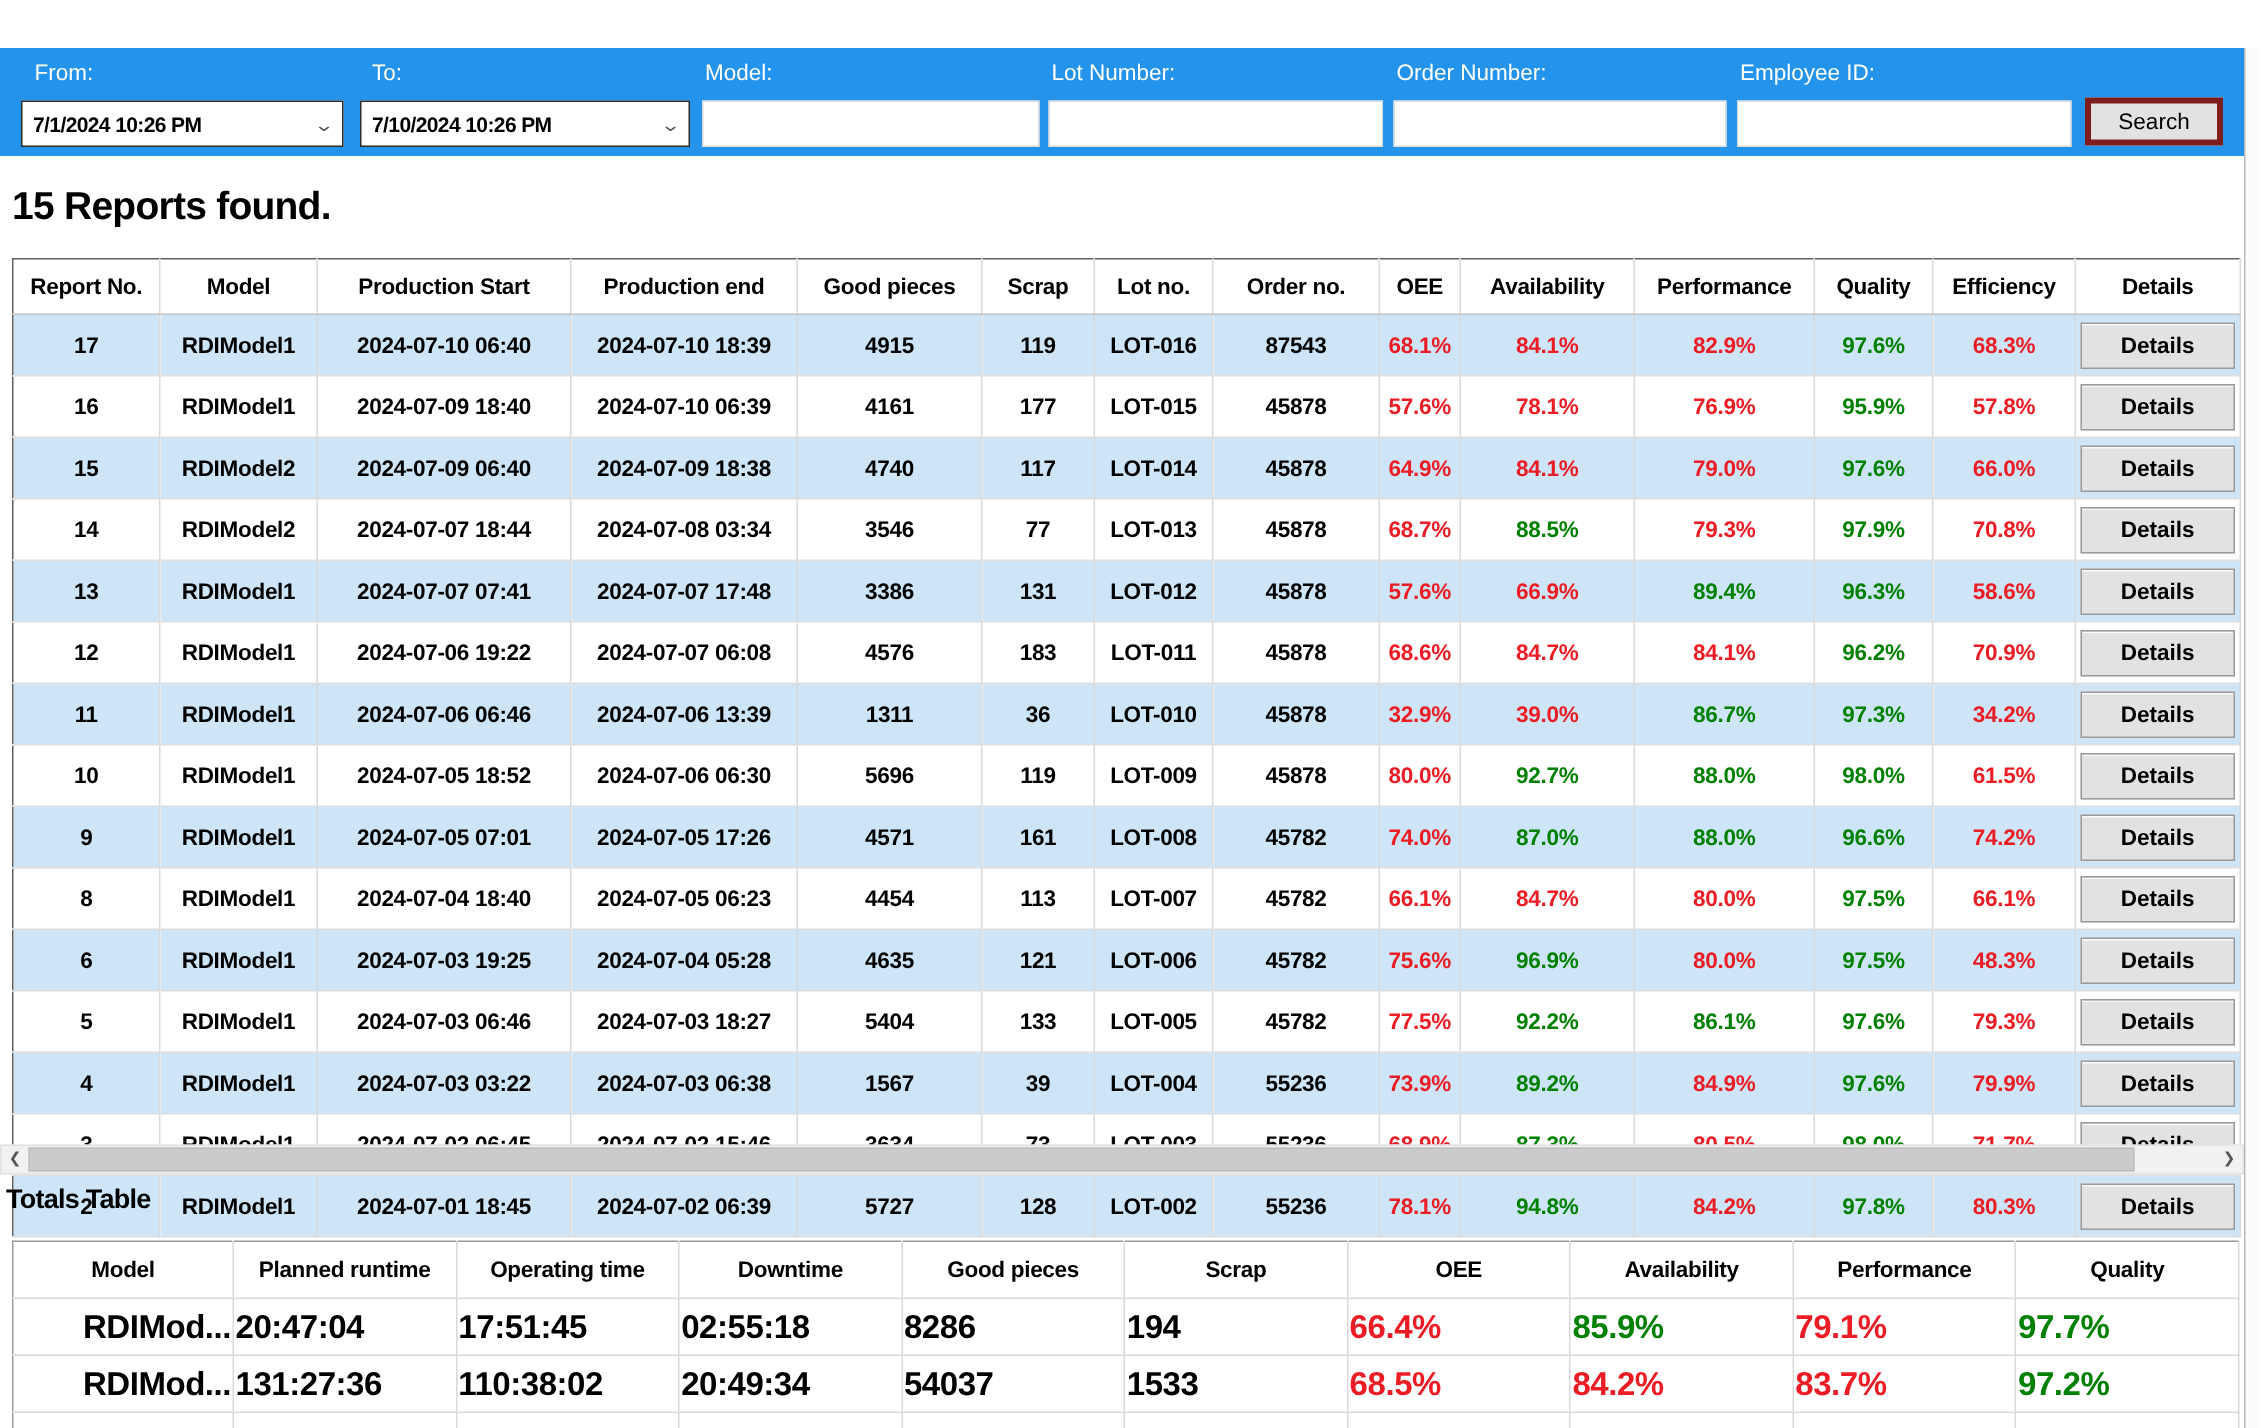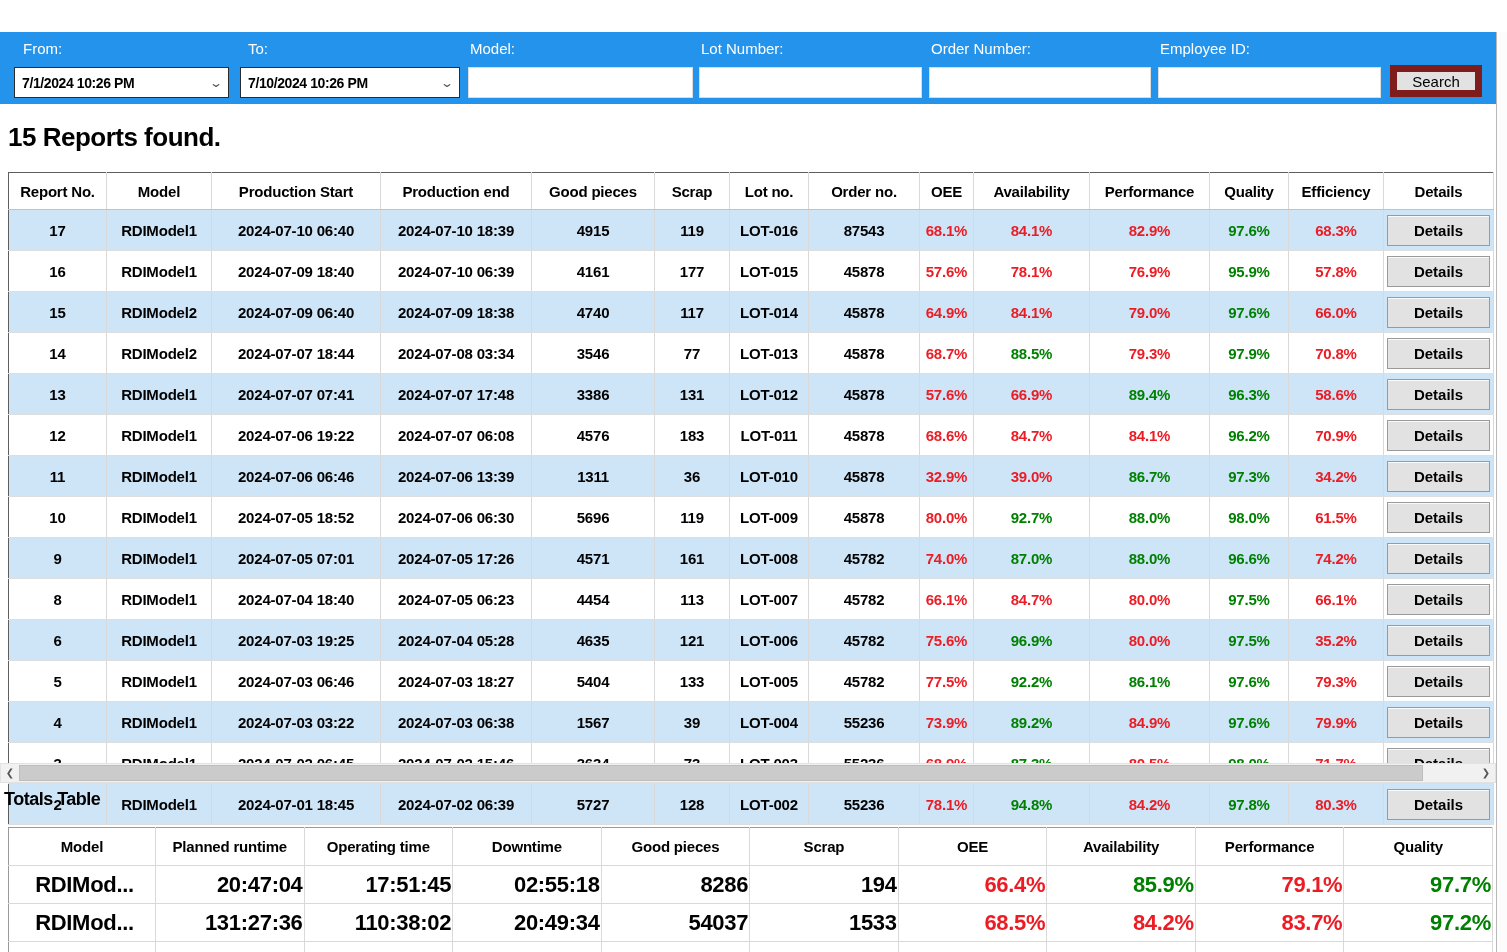--- a/index.html
+++ b/index.html
@@ -10,21 +10,21 @@
   .filter-bar{position:absolute;left:0;top:0;width:1496px;height:72px;background:var(--accent);}
   .f-label{position:absolute;top:8px;color:#fff;font-size:15px;}
   .combo{position:absolute;top:35px;height:31px;background:#fff;border:1px solid #2b2b2b;
          box-sizing:border-box;display:flex;align-items:center;justify-content:space-between;
          padding:0 7px;cursor:default;}
   .combo .val{font-weight:700;font-size:14px;letter-spacing:-0.4px;white-space:nowrap;}
   .combo .chev{color:#555;font-size:12px;line-height:1;transform:scaleX(1.4);}
   .tinput{position:absolute;top:35px;height:31px;background:#fff;border:1px solid #dcdcdc;
           box-sizing:border-box;font-size:16px;padding:0 6px;font-family:inherit;}
   .search-btn{position:absolute;top:33px;left:1390px;width:92px;height:32px;background:#E2E2E2;
-          border:7px solid #7f1d1d;font-size:15px;font-family:inherit;cursor:pointer;}
+          border:4px solid #7f1d1d;font-size:15px;font-family:inherit;cursor:pointer;}
 
   
   .count{position:absolute;left:8px;top:90px;font-size:26px;font-weight:700;letter-spacing:-0.5px;}
   .export-btn{position:absolute;left:1195px;top:87px;width:296px;height:42px;background:#E2E2E2;
           border:1px solid #8f8f8f;font-size:17px;font-family:inherit;cursor:pointer;}
 
   
   table{border-collapse:collapse;table-layout:fixed;}
   .reports{position:absolute;left:8px;top:140px;width:1486px;border:1px solid #5e5e5e;background:#fff;}
   .reports th{height:34px;font-size:15px;font-weight:700;background:#fff;letter-spacing:-0.2px;
@@ -46,23 +46,23 @@
           line-height:18px;text-align:center;cursor:pointer;}
   .hs-left{left:0;}.hs-right{right:0;}
   .hs-thumb{position:absolute;left:18px;top:1px;width:1404px;height:16px;background:#CBCBCB;
           border:1px solid #bdbdbd;box-sizing:border-box;cursor:pointer;}
 
   
   .totals-title{position:absolute;left:4px;top:757px;font-size:18px;font-weight:700;letter-spacing:-0.5px;}
   .totals{position:absolute;left:8px;top:795px;width:1485px;border:1px solid #9a9a9a;background:#fff;}
   .totals th{height:35px;font-size:15px;font-weight:700;background:#fff;letter-spacing:-0.2px;
           border-right:1px solid #d9d9d9;border-bottom:1px solid #d9d9d9;overflow:hidden;white-space:nowrap;}
-  .totals td{height:35px;font-size:22px;font-weight:700;text-align:right;letter-spacing:-0.3px;
+  .totals td{height:35px;font-size:22px;font-weight:700;text-align:left;letter-spacing:-0.3px;
           border-right:1px solid #d9d9d9;border-bottom:1px solid #d9d9d9;overflow:hidden;white-space:nowrap;}
-  .totals td.model{text-align:center;padding-left:6px;}
+  .totals td.model{text-align:right;padding-left:6px;}
   .totals tr.empty td{height:30px;}
 
   
   .right-gutter{position:absolute;right:0;top:0;width:10px;height:952px;background:#fcfcfc;
           border-left:1px solid #b9b9b9;}
   .bottom-strip{position:absolute;left:0;top:937px;width:1496px;height:15px;background:#F0F0F0;}
 </style>
 </head>
 <body>
 
@@ -317,21 +317,21 @@
           <td>2024-07-03 19:25</td>
           <td>2024-07-04 05:28</td>
           <td>4635</td>
           <td>121</td>
           <td>LOT-006</td>
           <td>45782</td>
           <td class="pct red">75.6%</td>
           <td class="pct green">96.9%</td>
           <td class="pct red">80.0%</td>
           <td class="pct green">97.5%</td>
-          <td class="pct red">35.2%</td>
+          <td class="pct red">48.3%</td>
           <td class="details-cell">
             <button class="details-btn">Details</button>
           </td>
         </tr>
         <tr class="">
           <td>5</td>
           <td>RDIModel1</td>
           <td>2024-07-03 06:46</td>
           <td>2024-07-03 18:27</td>
           <td>5404</td>

